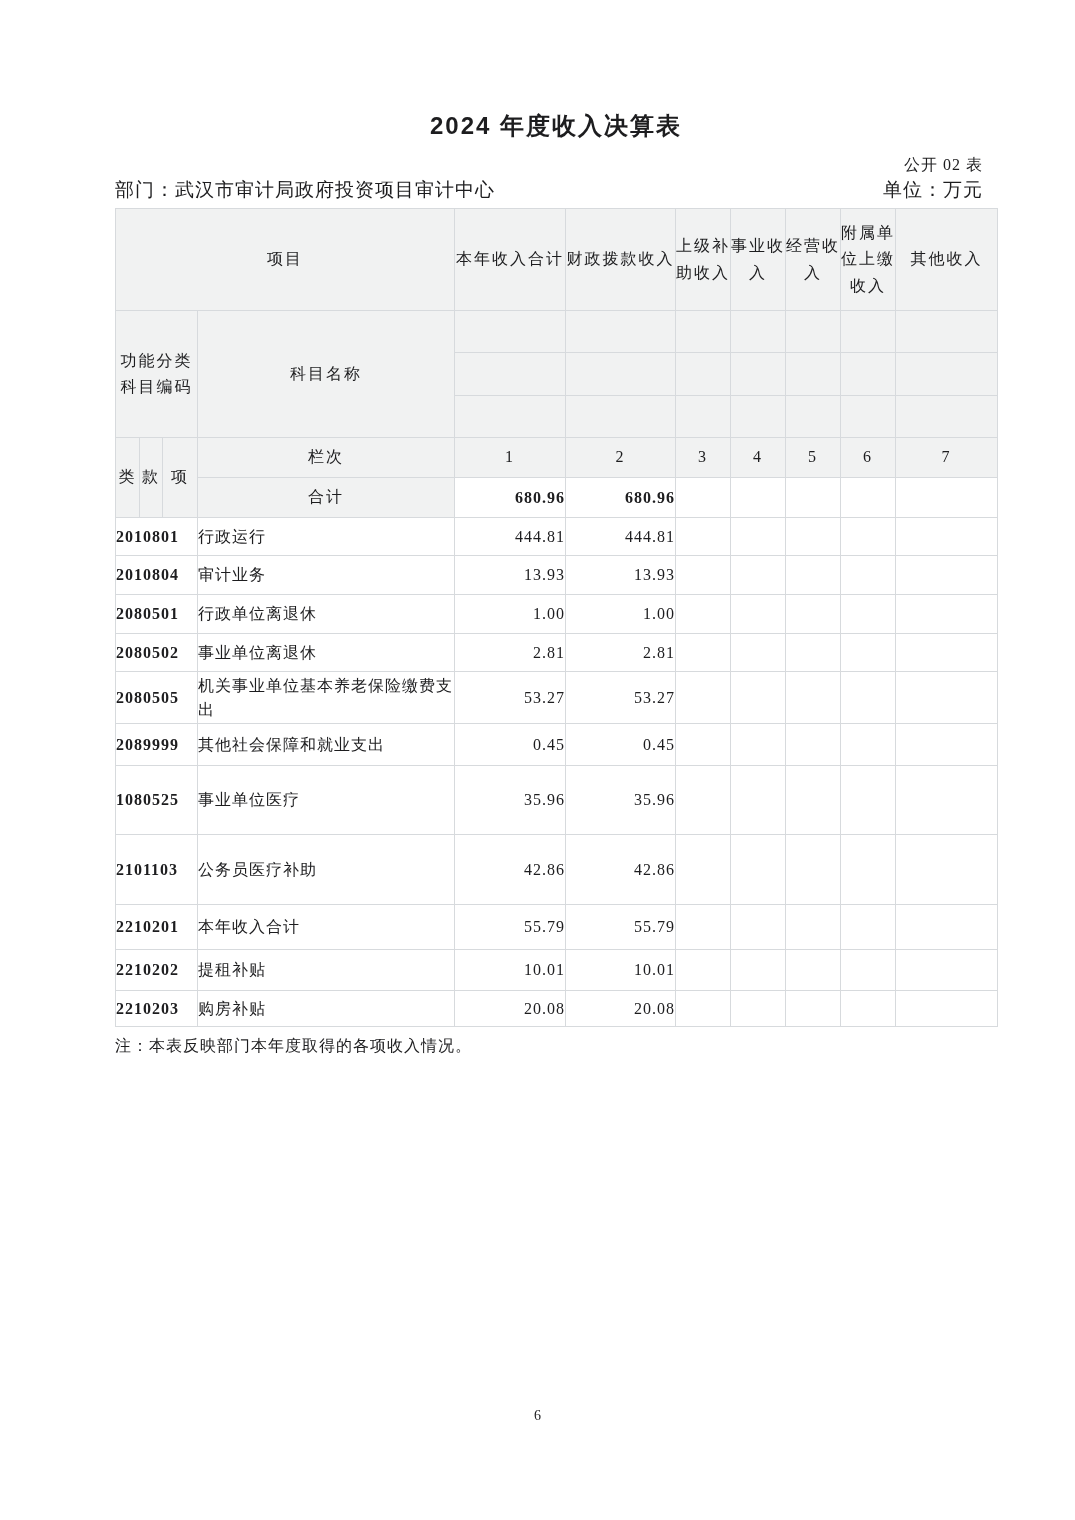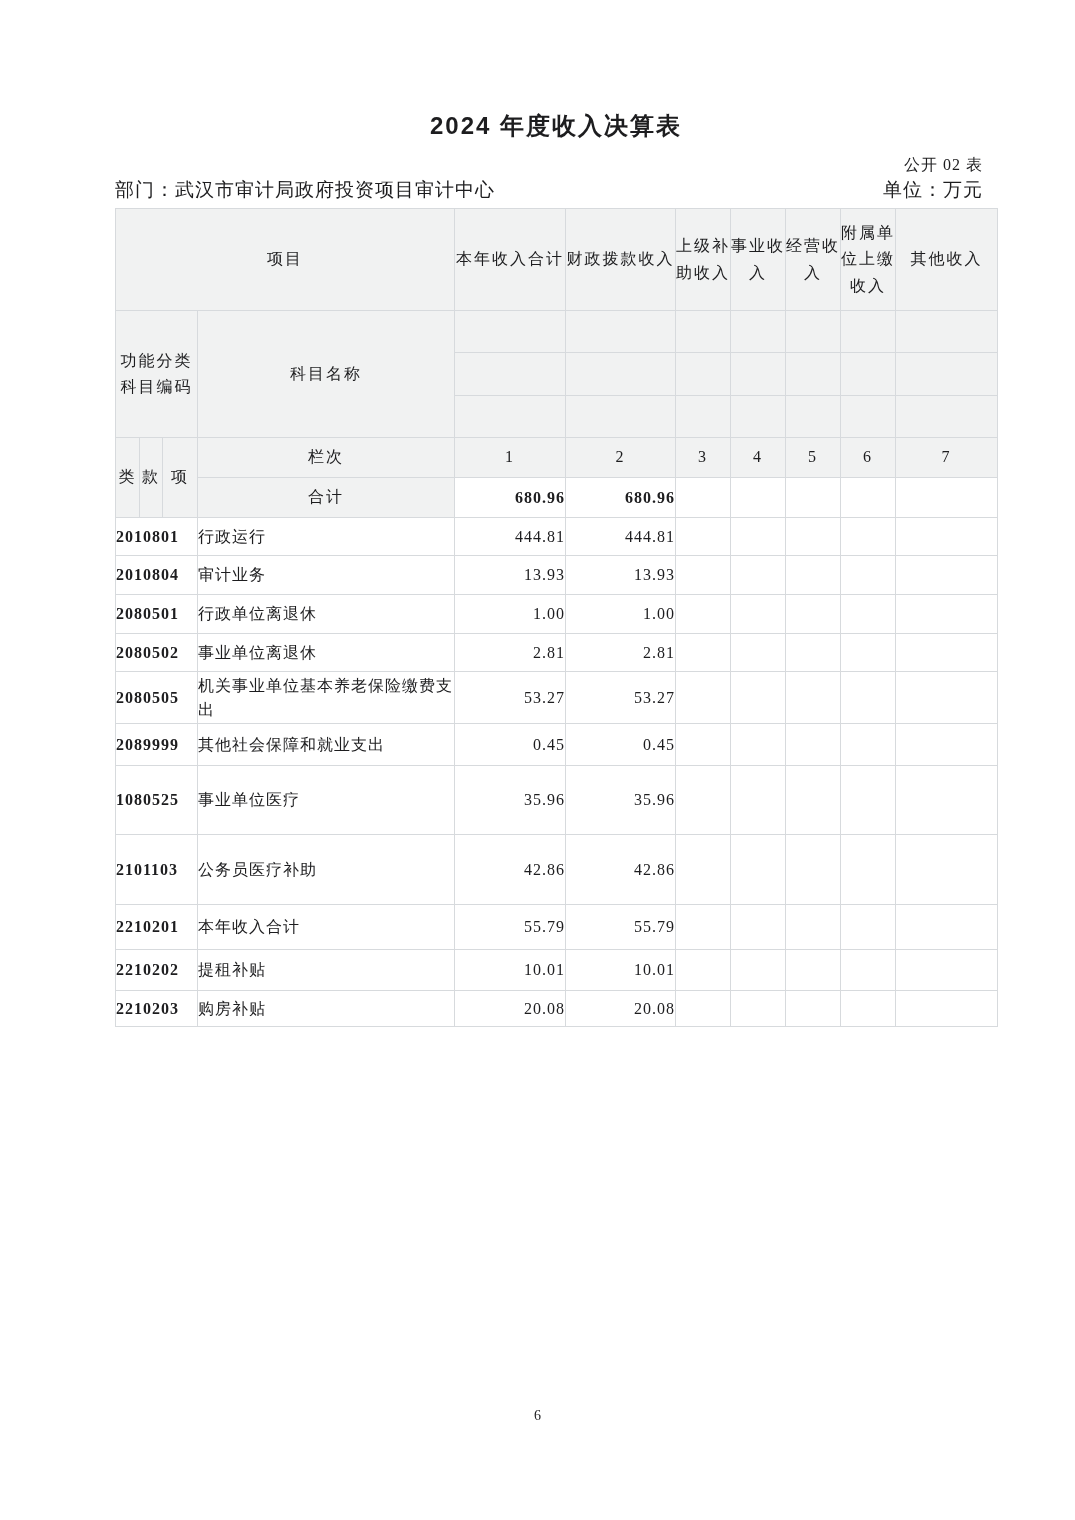--- a/index.html
+++ b/index.html
@@ -268,15 +268,16 @@
       <td class="num">20.08</td>
       <td class="num"></td>
       <td class="num"></td>
       <td class="num"></td>
       <td class="num"></td>
       <td class="num"></td>
     </tr>
   </tbody>
     </table>
 
+  <div class="note">注：本表反映部门本年度取得的各项收入情况。</div>
 </div>
 
 <div class="pagenum">6</div>
 
 </body></html>

